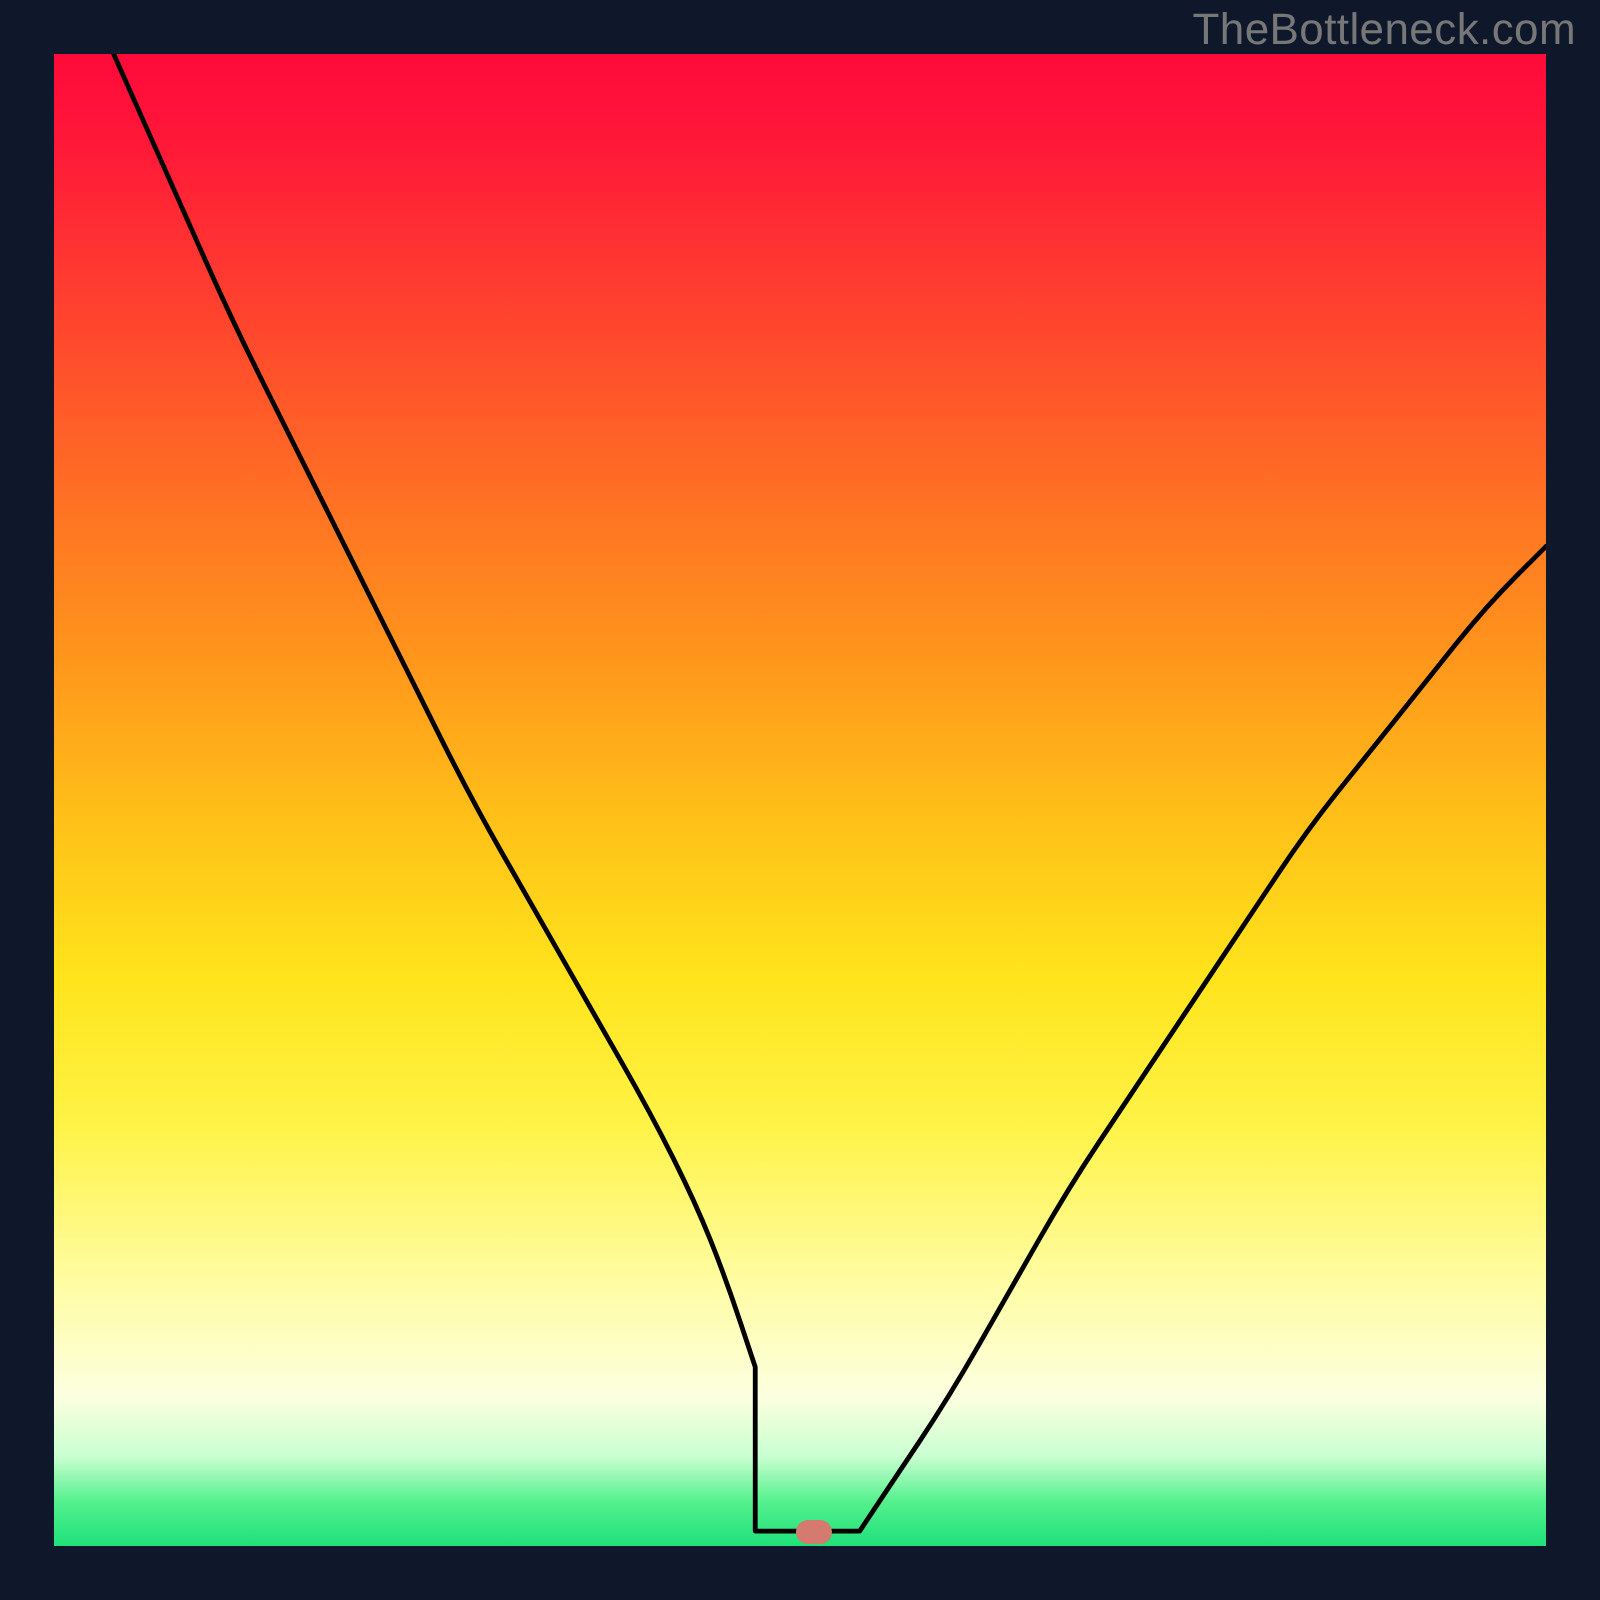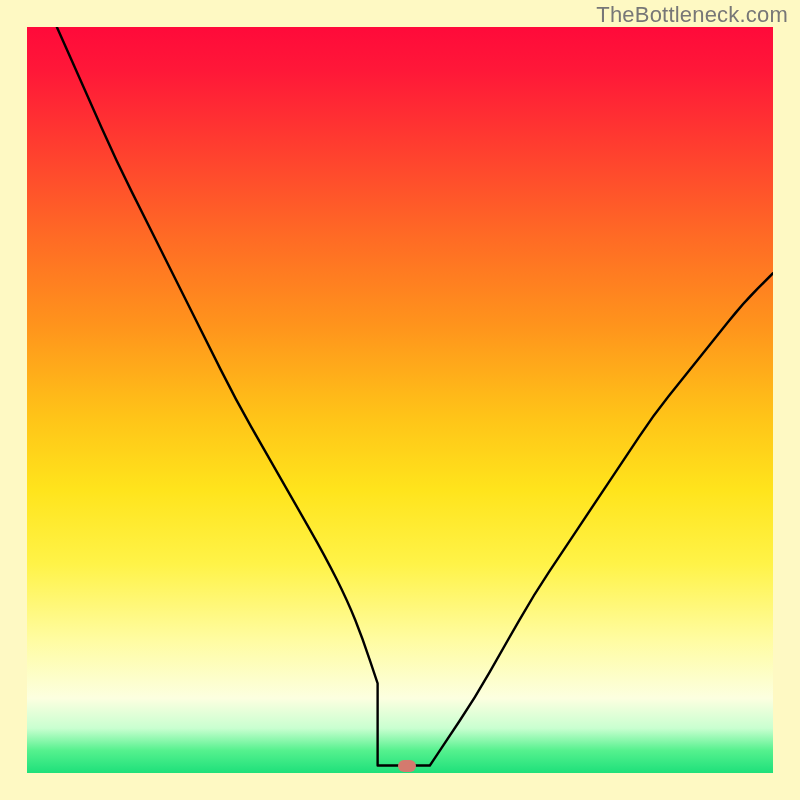--- a/index.html
+++ b/index.html
@@ -8,21 +8,21 @@
     width: 800px;
     height: 800px;
     background: #000;
     overflow: hidden;
     font-family: Arial, Helvetica, sans-serif;
   }
   .frame {
     position: relative;
     width: 800px;
     height: 800px;
-    background: #fef9c3;
+    background: #0f172a;
   }
   .watermark {
     position: absolute;
     top: 2px;
     right: 12px;
     color: #777;
     font-size: 22px;
     letter-spacing: 0.2px;
     z-index: 20;
     user-select: none;

